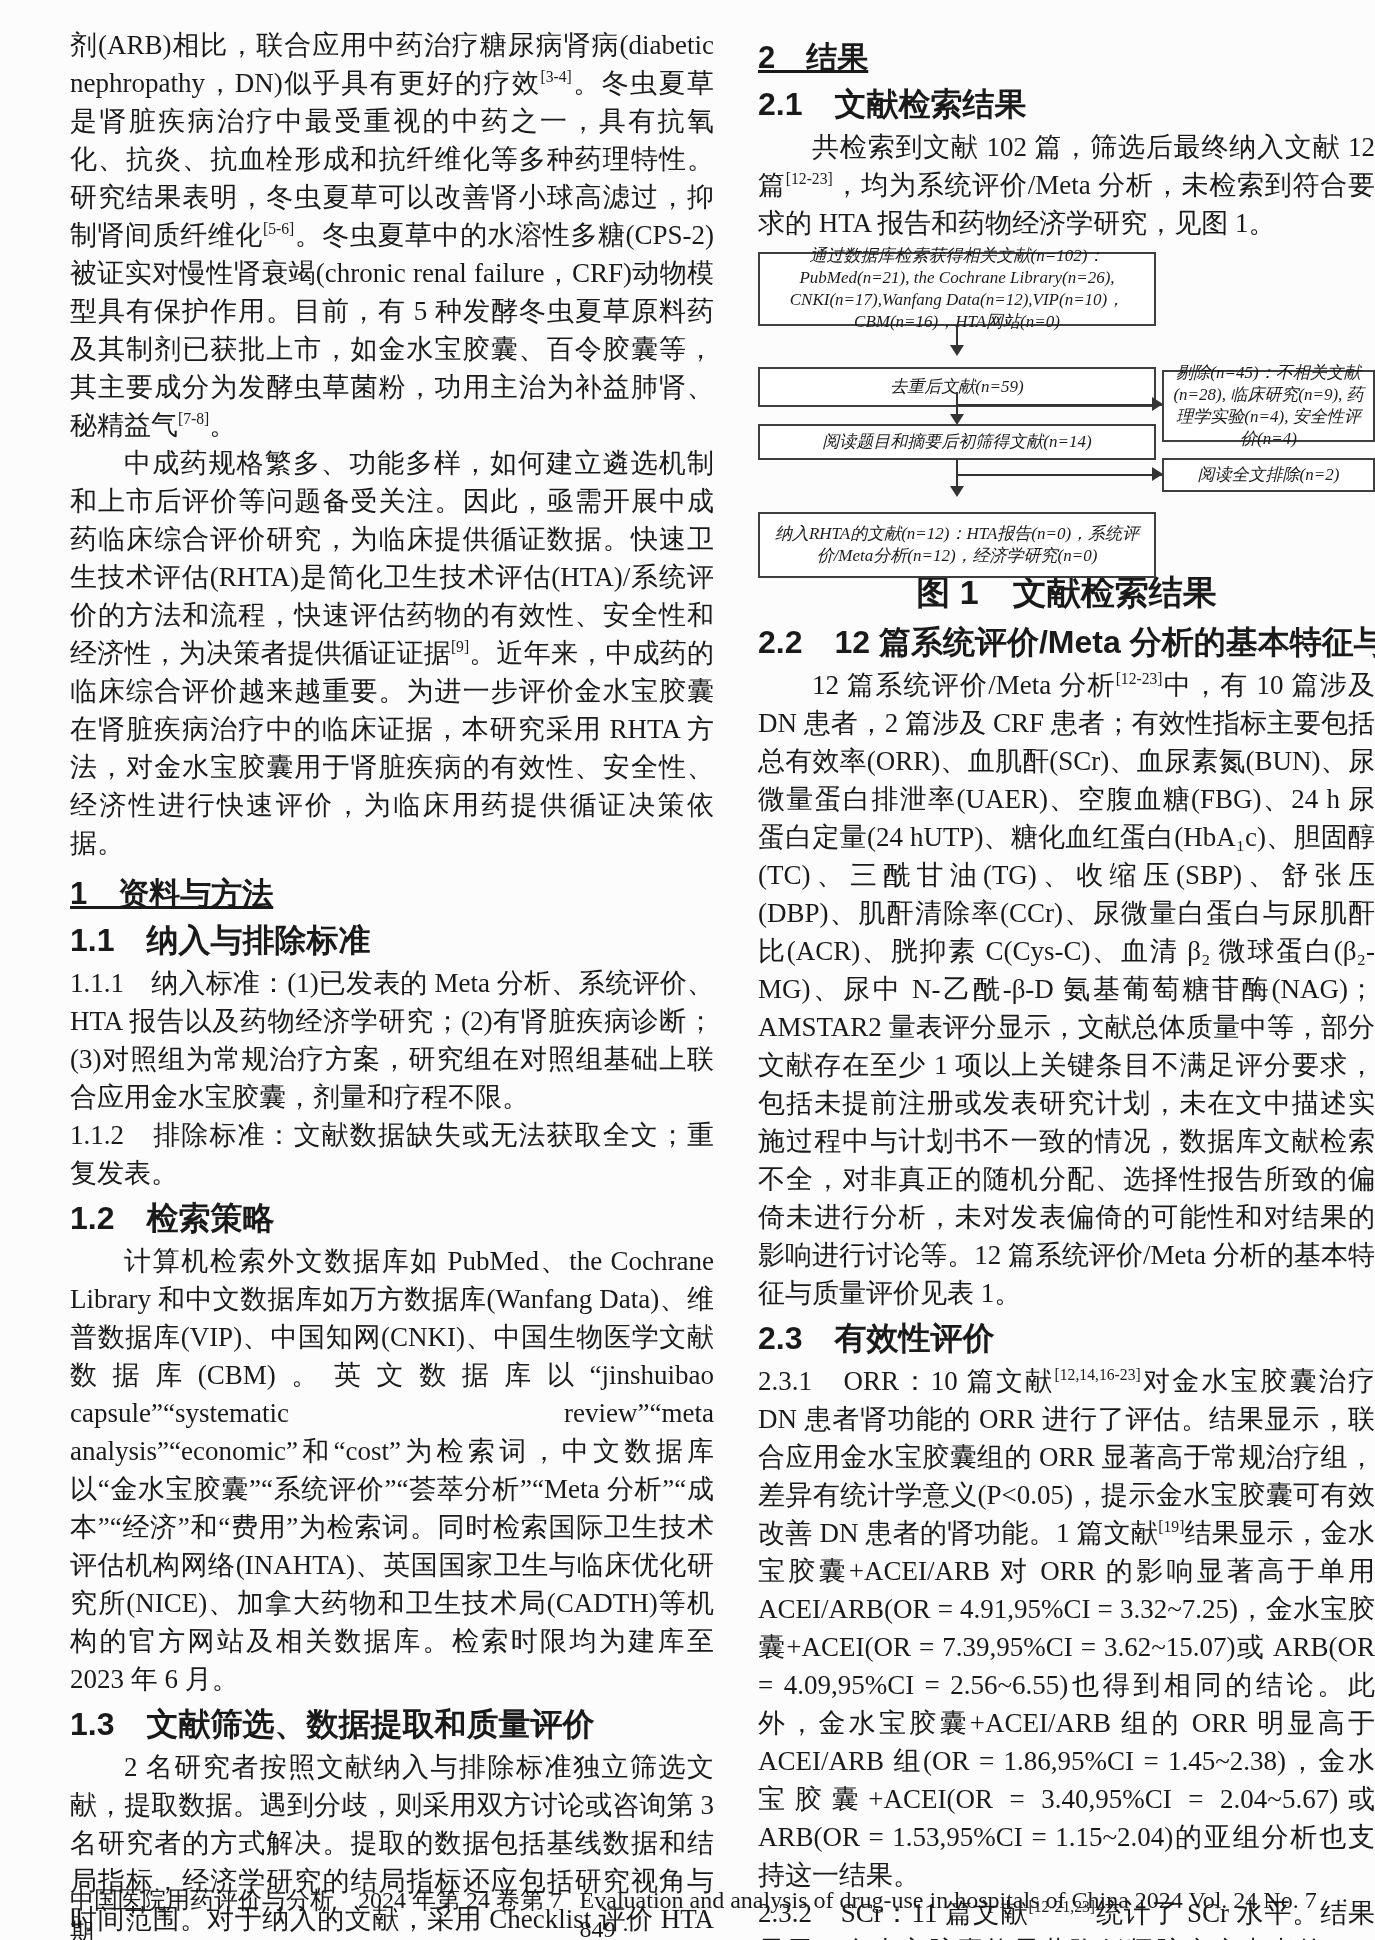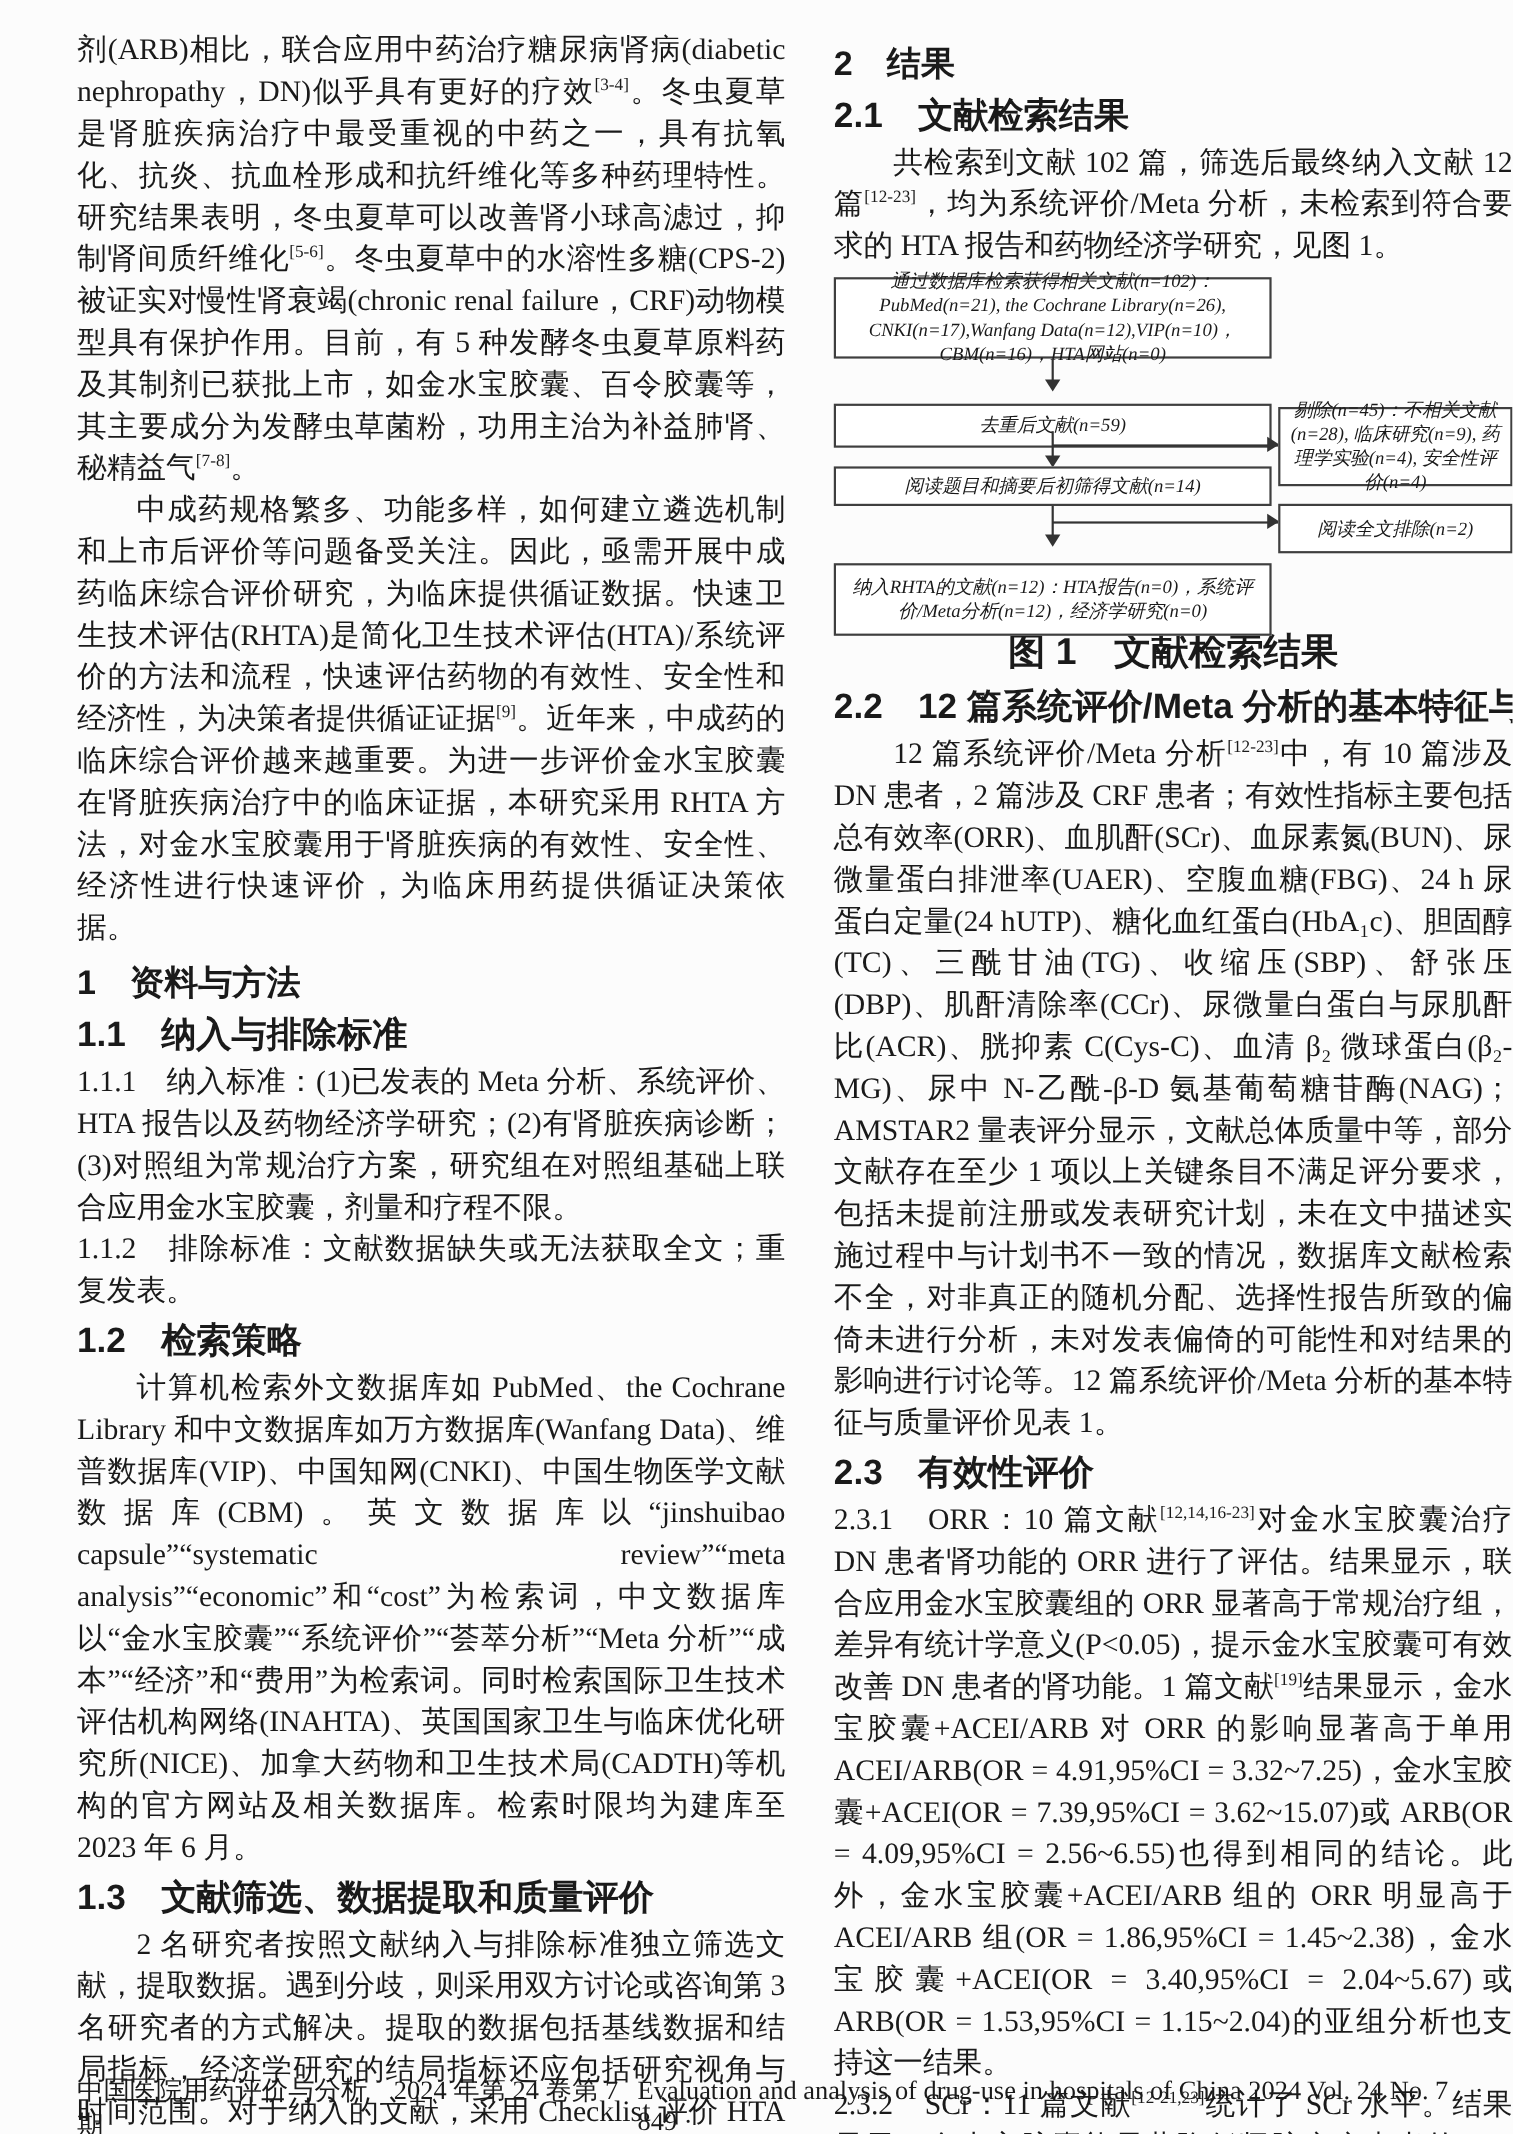--- a/index.html
+++ b/index.html
@@ -12,21 +12,21 @@
   .page{position:relative;width:1375px;height:1940px;box-sizing:border-box;padding:26px 30px 0 30px;margin-left:40px;}
   .columns{display:flex;gap:44px;}
   .col{box-sizing:border-box;}
   .col-left{width:644px;}
   .col-right{width:617px;}
   p.body{font-size:27px;line-height:38px;text-align:justify;margin:0;}
   p.indent{text-indent:2em;}
   sup{font-size:0.58em;line-height:0;}
   .h-major{
     font-family:"Liberation Sans","DejaVu Sans",sans-serif;
-    font-weight:bold;font-size:31px;line-height:40px;margin:12px 0 8px 0;
+    font-weight:bold;font-size:31px;line-height:40px;margin:12px 0 8px 0;text-decoration:underline;
   }
   .h-minor{
     font-family:"Liberation Sans","DejaVu Sans",sans-serif;
     font-weight:bold;font-size:32px;line-height:36px;margin:8px 0 6px 0;white-space:nowrap;
   }
   
   .figure{margin:10px 0 6px 0;}
   .fc{position:relative;height:302px;}
   .fc-box{
     position:absolute;box-sizing:border-box;
@@ -34,21 +34,21 @@
     display:flex;align-items:center;justify-content:center;
     text-align:center;font-size:17px;line-height:22px;padding:2px 8px;font-style:italic;
   }
   .fc-main{left:0;width:398px;}
   .fc-side{left:404px;width:213px;}
   #fc-box1{top:0;height:74px;}
   #fc-box2{top:115px;height:40px;}
   #fc-box3{top:172px;height:36px;}
   #fc-box4{top:260px;height:66px;}
   #fc-excl1{top:118px;height:72px;}
-  #fc-excl2{top:206px;height:45px;}
+  #fc-excl2{top:206px;height:34px;}
   .vline{position:absolute;width:2px;background:#333;}
   .hline{position:absolute;height:2px;background:#333;}
   #vl1{left:198px;top:74px;height:22px;}
   #vl2{left:198px;top:140px;height:26px;}
   #vl3{left:198px;top:208px;height:30px;}
   #hl1{left:199px;top:152px;width:205px;}
   #hl2{left:199px;top:222px;width:205px;}
   .arr-down{position:absolute;width:0;height:0;border-left:7px solid transparent;border-right:7px solid transparent;border-top:11px solid #333;}
   #ad1{left:192px;top:93px;}
   #ad2{left:192px;top:162px;}

